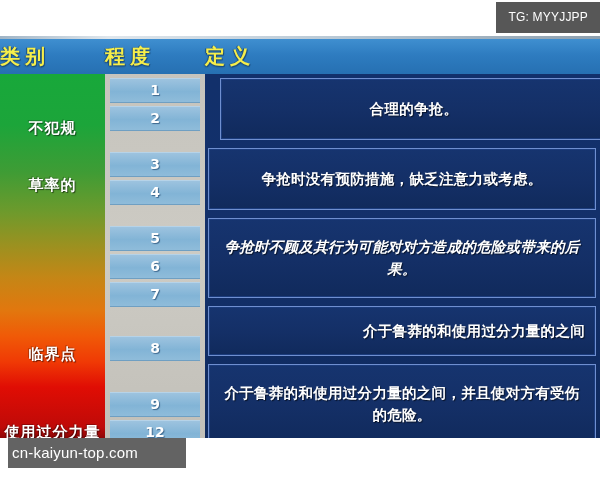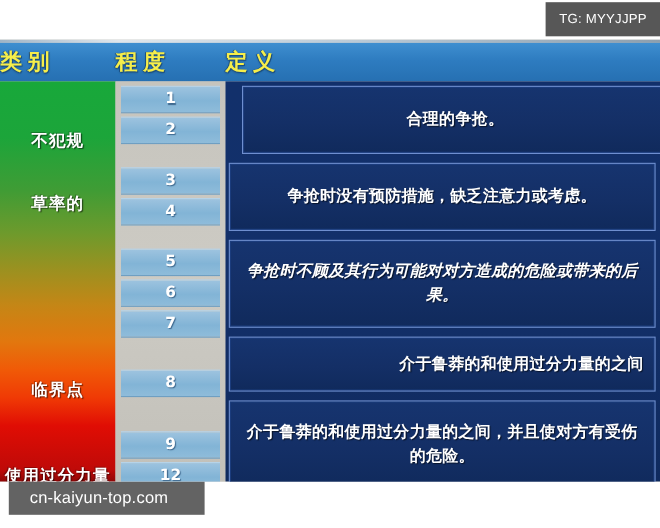--- a/index.html
+++ b/index.html
@@ -90,21 +90,21 @@
     text-align:center;padding:0 10px;letter-spacing:.3px;
     text-shadow:1px 1px 1px rgba(0,0,0,.6);
   }
 
   
   #bottom-strip{position:absolute;left:0;top:438px;width:600px;height:42px;background:#ffffff;}
   #watermark{
     position:absolute;left:8px;top:438px;width:178px;height:30px;
     background:rgba(77,77,77,.88);color:#ffffff;
     font-family:"Liberation Sans",sans-serif;font-size:15px;
-    line-height:30px;padding-left:19px;box-sizing:border-box;letter-spacing:.2px;
+    line-height:30px;padding-left:4px;box-sizing:border-box;letter-spacing:.2px;
   }
 </style>
 </head>
 <body>
 
 <div id="top-strip"></div>
 <div id="tg-badge">TG: MYYJJPP</div>
 
 <div id="slide">
 

